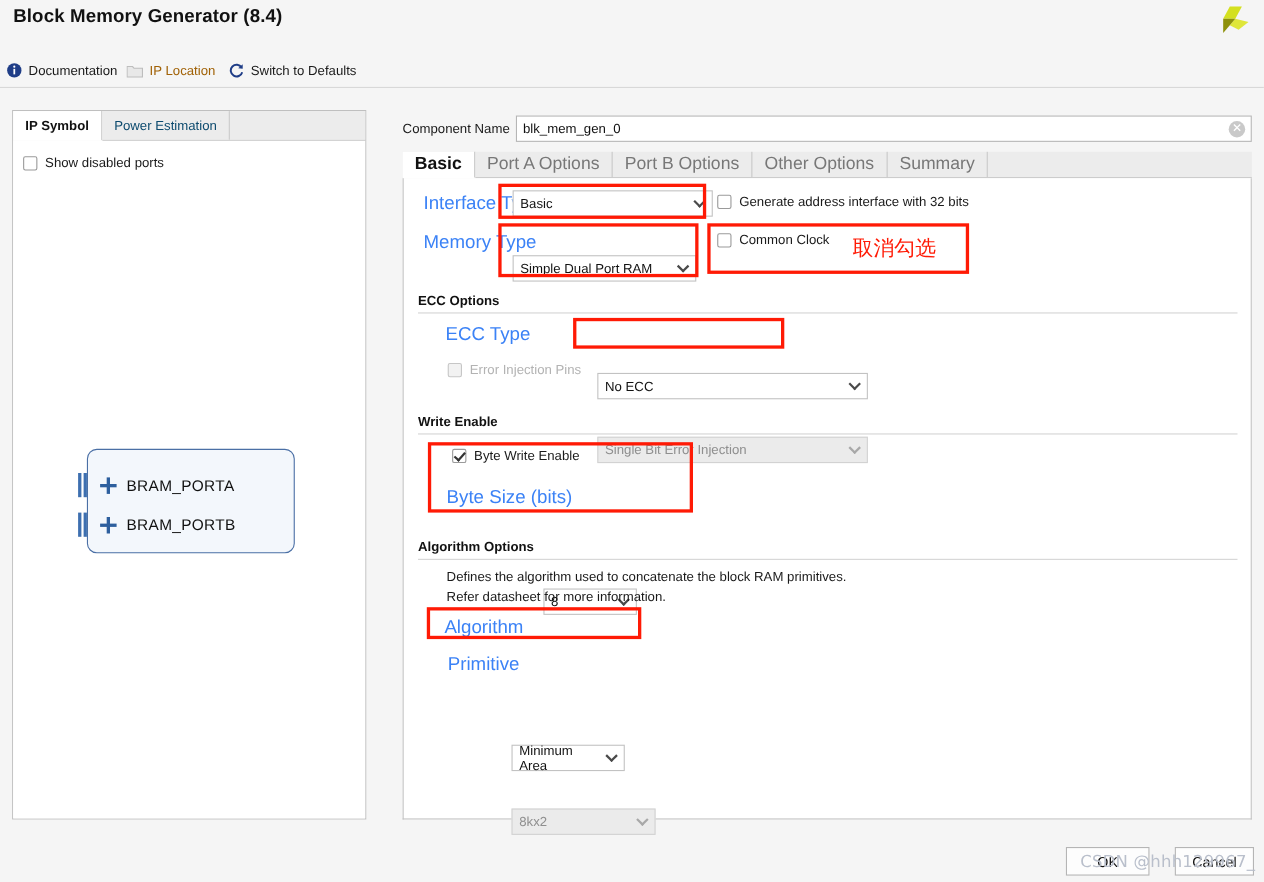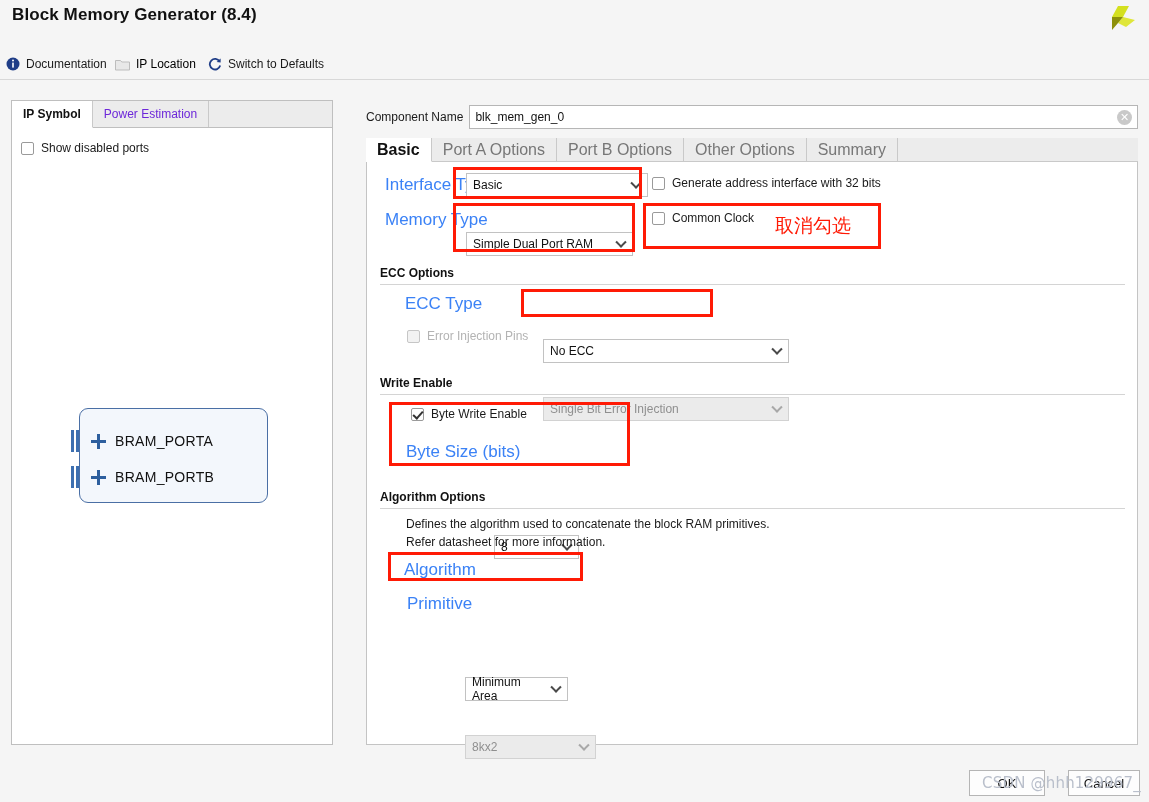--- a/index.html
+++ b/index.html
@@ -31,21 +31,21 @@
     position: absolute; left: 0; top: 50px; width: 1149px; height: 30px;
     background: #f5f5f5;
   }
   .tool-item {
     position: absolute; top: 0; height: 28px;
     display: flex; align-items: center; gap: 6px;
     font-size: 12px; color: #1a1a1a; cursor: default;
   }
   .tool-item .lbl { white-space: nowrap; }
   .tool-doc  { left: 6px; }
-  .tool-loc  { left: 115px; color: #000000; }
+  .tool-loc  { left: 115px; color: #a16207; }
   .tool-def  { left: 208px; }
   .toolbar-sep {
     position: absolute; left: 0; top: 79px; width: 1149px; height: 1px;
     background: #d8d8d8;
   }
 
   .icon-info { width: 14px; height: 14px; display:block; }
   .icon-folder { width: 15px; height: 13px; display:block; }
   .icon-refresh { width: 14px; height: 14px; display:block; }
 
@@ -55,21 +55,21 @@
     width: 322px; height: 645px;
     background: #ffffff; border: 1px solid #bfbfbf;
   }
   .lp-tabs {
     position: absolute; left: 0; top: 0; width: 100%; height: 27px;
     background: #ececec; border-bottom: 1px solid #bfbfbf;
     display: flex; align-items: stretch;
   }
   .lp-tab {
     display: flex; align-items: center; padding: 0 11px;
-    font-size: 12px; color: #6d28d9; border-right: 1px solid #c9c9c9;
+    font-size: 12px; color: #0c4a6e; border-right: 1px solid #c9c9c9;
     background: #ececec; cursor: default;
   }
   .lp-tab.active {
     background: #ffffff; color: #111; font-weight: bold;
     border-bottom: 1px solid #ffffff; margin-bottom: -1px;
   }
   .lp-body { position: absolute; left: 0; top: 27px; right: 0; bottom: 0; background: #fff; }
   .show-disabled {
     position: absolute; left: 9px; top: 13px;
     display: flex; align-items: center; gap: 7px; font-size: 12px;

